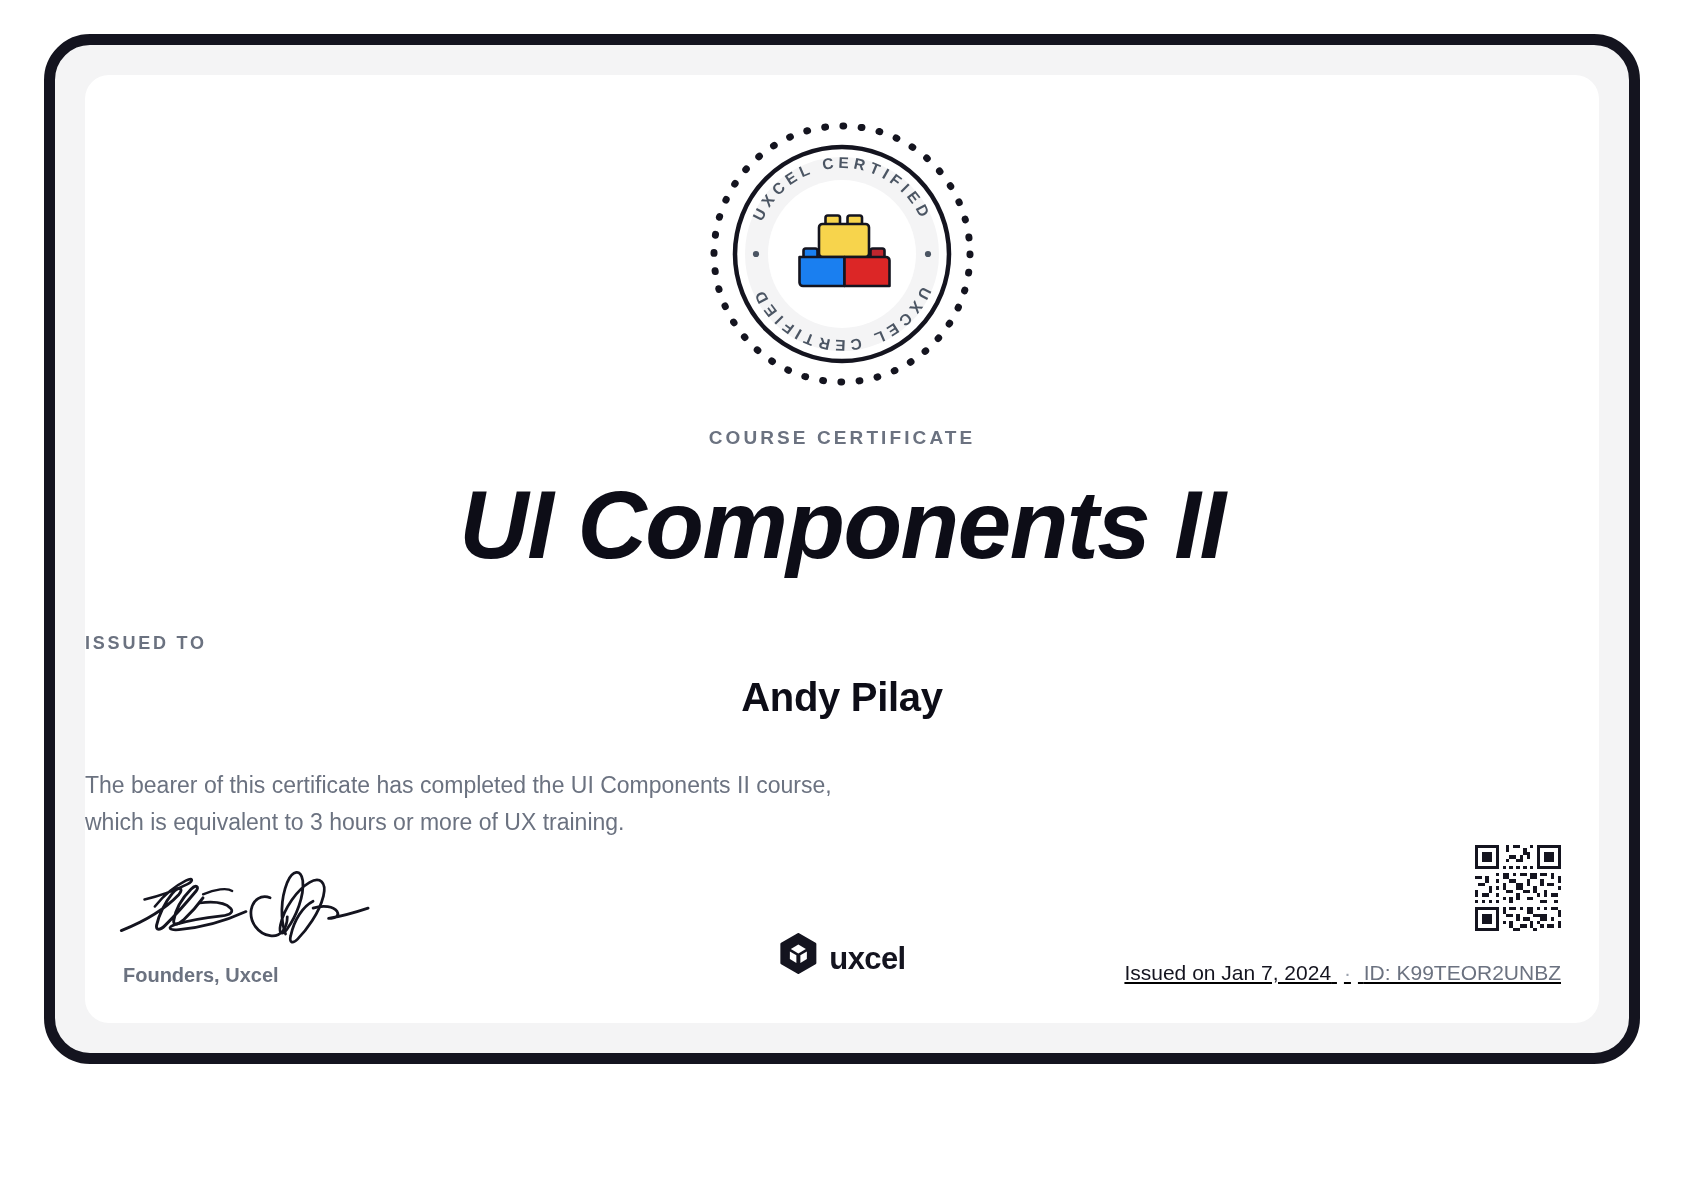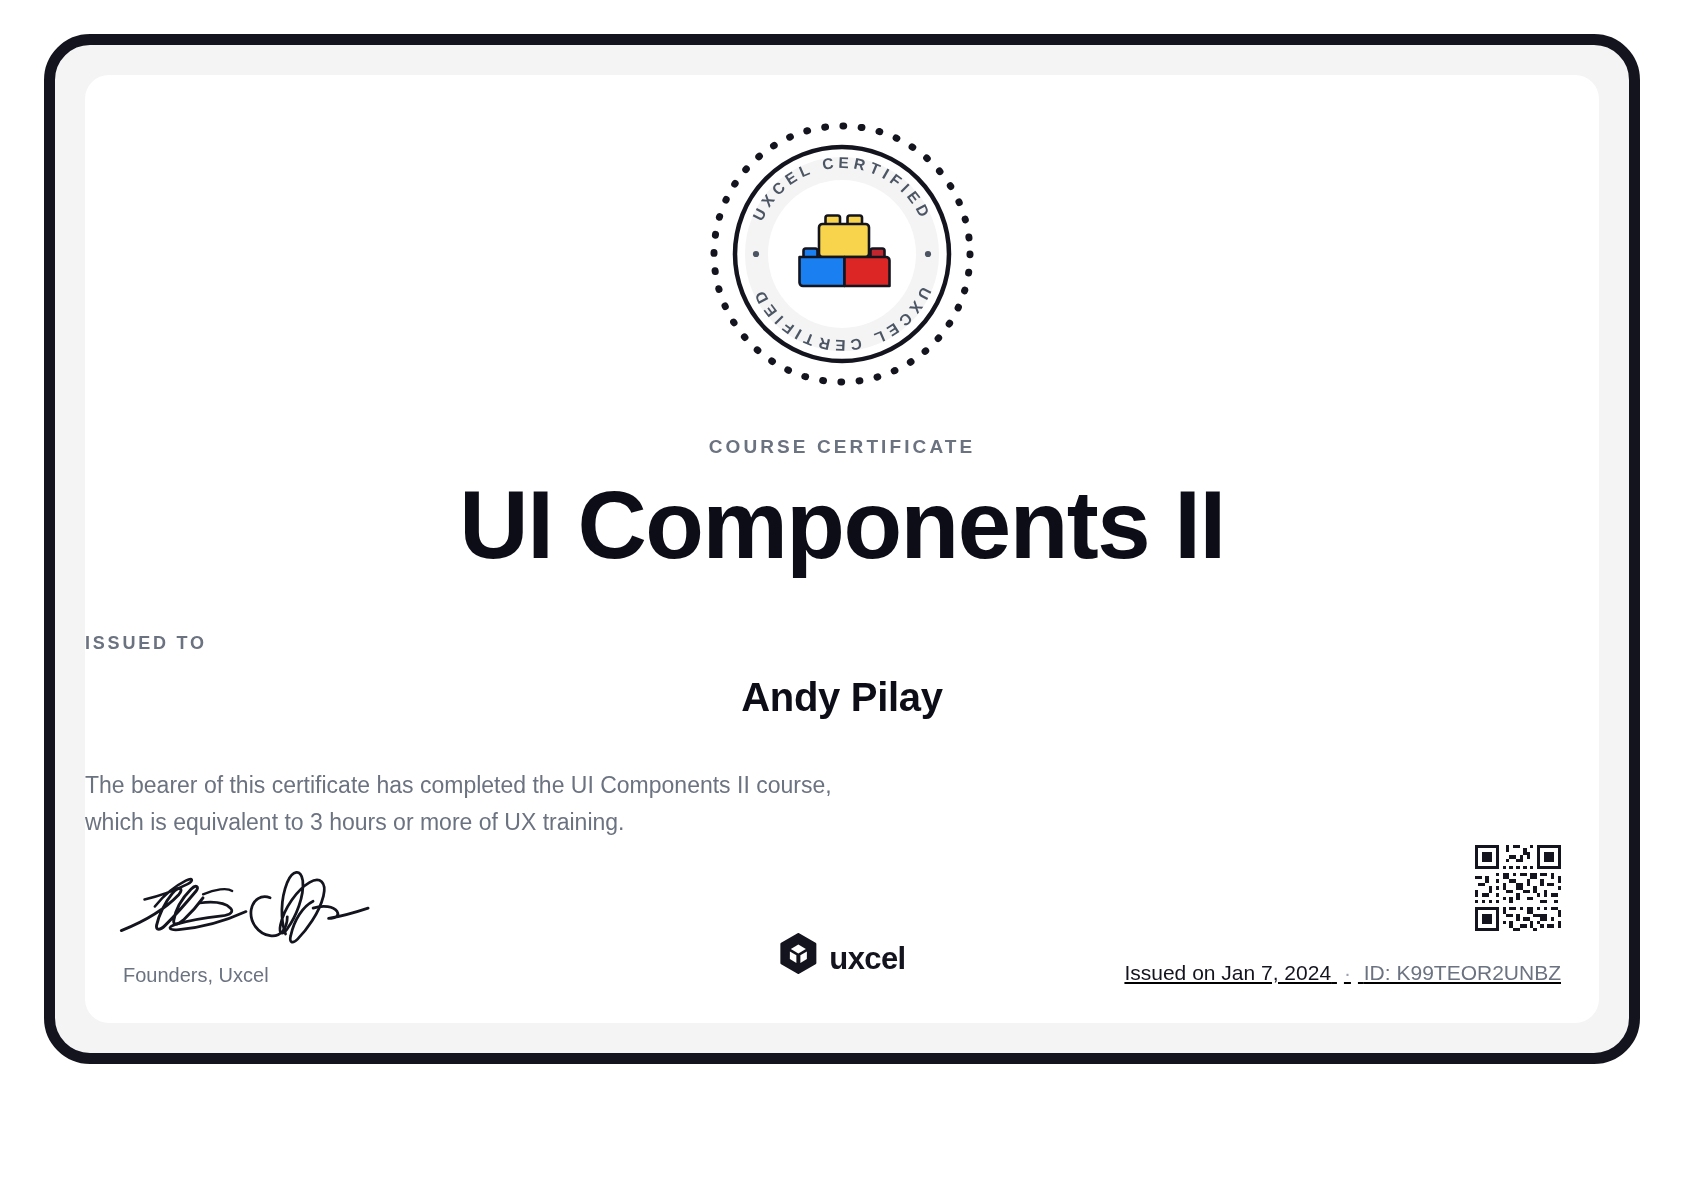--- a/index.html
+++ b/index.html
@@ -43,40 +43,41 @@
     width: 270px;
     height: 270px;
   }
   .seal-wrap svg { display: block; }
 
   
   .eyebrow {
     position: absolute;
     left: 0;
     right: 0;
-    top: 361px;
+    top: 352px;
     text-align: center;
     font-size: 19px;
     font-weight: 700;
     letter-spacing: 3.1px;
     color: #6b7280;
   }
 
   
   .course-title {
     position: absolute;
     left: 0;
     right: 0;
     top: 400px;
     text-align: center;
     font-size: 96px;
     line-height: 1.05;
     font-weight: 700;
     letter-spacing: -1.5px;
     color: #0d0d17;
+    font-style: italic;
   }
 
   
   .issued-to-label {
     position: absolute;
     left: 0;
     right: 0;
     top: 558px;
     text-align: left;
     font-size: 18px;
@@ -122,21 +123,21 @@
   .signature-block {
     position: absolute;
     left: 38px;
     bottom: 36px;
     width: 340px;
   }
   .signature-img { height: 86px; margin-bottom: 14px; margin-left: -6px; }
   .signature-caption {
     font-size: 20px;
     color: #6b7280;
-    font-weight: 400;
+    font-weight: 700;
   }
 
   .brand-block {
     position: absolute;
     left: 50%;
     transform: translateX(-50%);
     bottom: 46px;
     display: flex;
     align-items: flex-end;
     gap: 11px;

